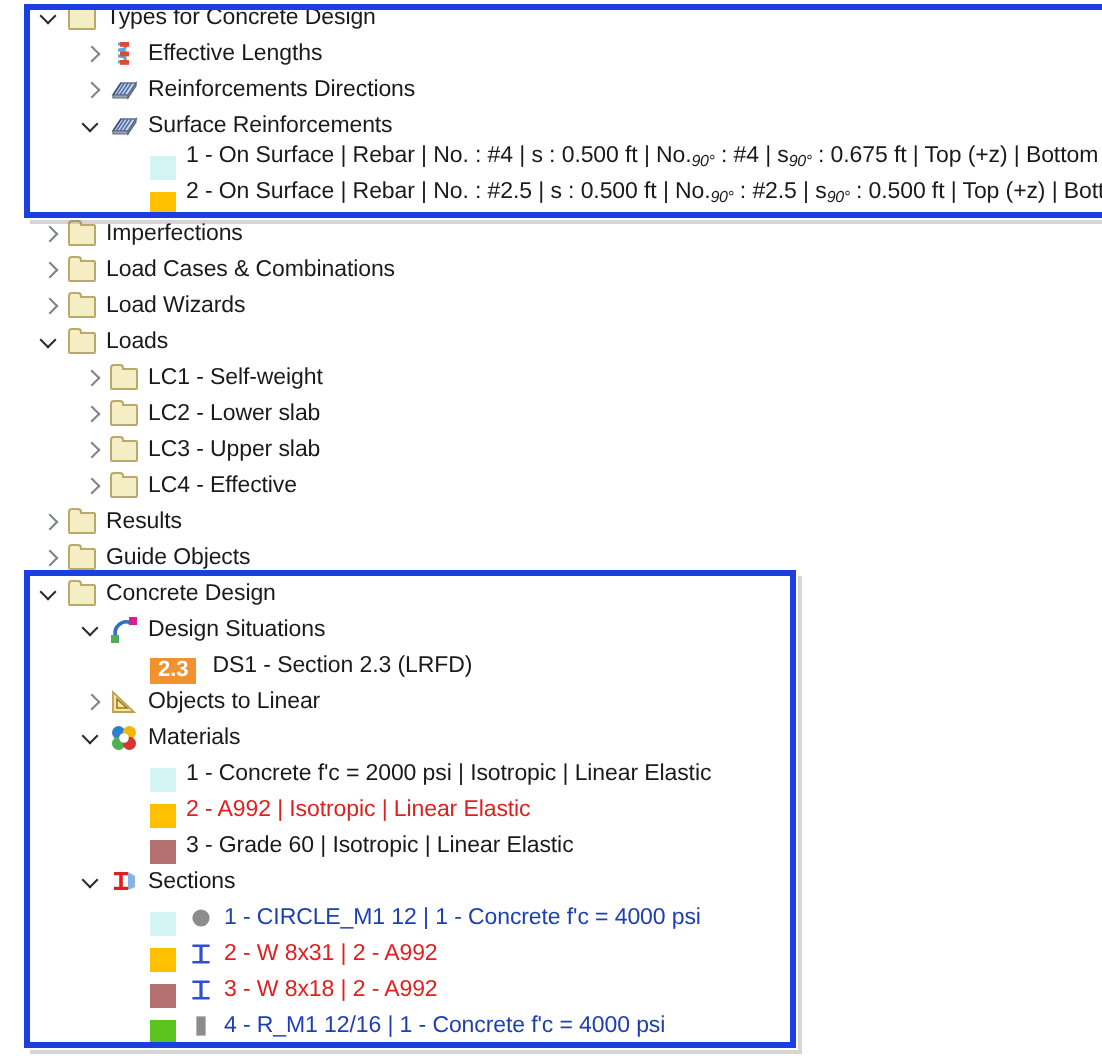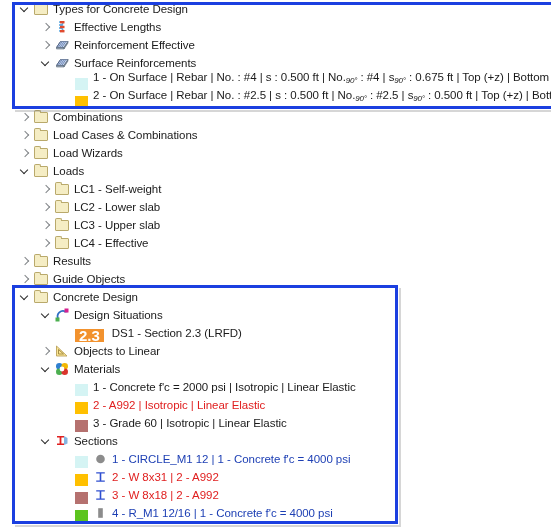--- a/index.html
+++ b/index.html
@@ -105,21 +105,21 @@
 
   
   .mini { flex:0 0 auto; width:17px; height:18px; display:inline-block; margin-right:3px; position:relative;}
   .mini svg { position:absolute; left:1px; top:2px; }
 
   
   .badge {
     flex: 0 0 auto;
     background: #f2922e;
     color: #ffffff;
-    font-size: 15px;
+    font-size: 11px;
     font-weight: bold;
     line-height: 13px;
     height: 13px;
     padding: 0 4px;
     margin-right: 8px;
     display: inline-block;
     text-align: center;
     box-sizing: border-box;
   }
 
@@ -185,21 +185,21 @@
       <span class="chev collapsed"></span>
       <span class="mini">
         <svg width="14" height="14" viewBox="0 0 14 14">
     <path d="M1.5 9.5 L5.5 3.5 L13 3.5 L9 9.5 Z" fill="#c9d6ea" stroke="#63748f" stroke-width="0.8"></path>
     <path d="M1.5 9.5 L5.5 3.5" stroke="#3a4f78" stroke-width="0.7"></path>
     <path d="M3.2 9.5 L7.2 3.5 M5 9.5 L9 3.5 M6.8 9.5 L10.8 3.5" stroke="#4b6aa8" stroke-width="0.7"></path>
     <path d="M1.5 9.5 L9 9.5 L9 11 L1.5 11 Z" fill="#9aa6b5" stroke="#5c6b7c" stroke-width="0.6"></path>
     <path d="M9 9.5 L13 3.5 L13 5 L9 11 Z" fill="#7e8b9c" stroke="#5c6b7c" stroke-width="0.6"></path>
   </svg>
       </span>
-      <span class="lbl t-dark">Reinforcement Effective</span>
+      <span class="lbl t-dark">Reinforcements Directions</span>
     </div>
     <div class="row">
       <span class="ind" style="width: 39px;"></span>
       <span class="chev expanded"></span>
       <span class="mini">
         <svg width="14" height="14" viewBox="0 0 14 14">
     <path d="M1.5 9.5 L5.5 3.5 L13 3.5 L9 9.5 Z" fill="#c9d6ea" stroke="#63748f" stroke-width="0.8"></path>
     <path d="M1.5 9.5 L5.5 3.5" stroke="#3a4f78" stroke-width="0.7"></path>
     <path d="M3.2 9.5 L7.2 3.5 M5 9.5 L9 3.5 M6.8 9.5 L10.8 3.5" stroke="#4b6aa8" stroke-width="0.7"></path>
     <path d="M1.5 9.5 L9 9.5 L9 11 L1.5 11 Z" fill="#9aa6b5" stroke="#5c6b7c" stroke-width="0.6"></path>
@@ -219,21 +219,21 @@
       <span class="chev none"></span>
       <span class="swatch" style="background: rgb(255, 192, 0);"></span>
       <span class="lbl t-dark">2 - On Surface | Rebar | No. : #2.5 | s : 0.500 ft | No.<sub class="deg">90°</sub> : #2.5 | s<sub class="deg">90°</sub> : 0.500 ft | Top (+z) | Bott</span>
     </div>
     <div class="row">
       <span class="ind" style="width: 18px;"></span>
       <span class="chev collapsed"></span>
       <span class="ico">
         <span class="folder"></span>
       </span>
-      <span class="lbl t-dark">Combinations</span>
+      <span class="lbl t-dark">Imperfections</span>
     </div>
     <div class="row">
       <span class="ind" style="width: 18px;"></span>
       <span class="chev collapsed"></span>
       <span class="ico">
         <span class="folder"></span>
       </span>
       <span class="lbl t-dark">Load Cases &amp; Combinations</span>
     </div>
     <div class="row">

